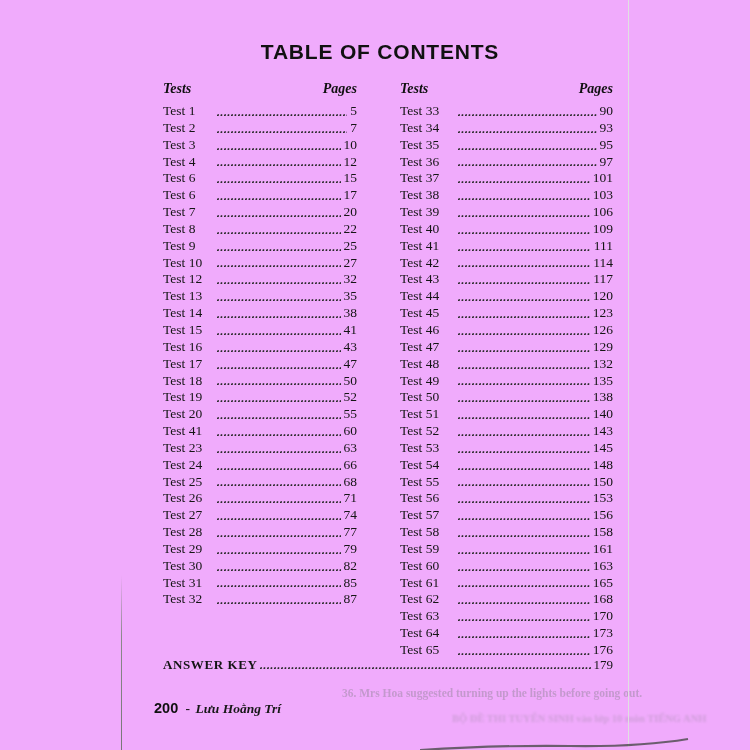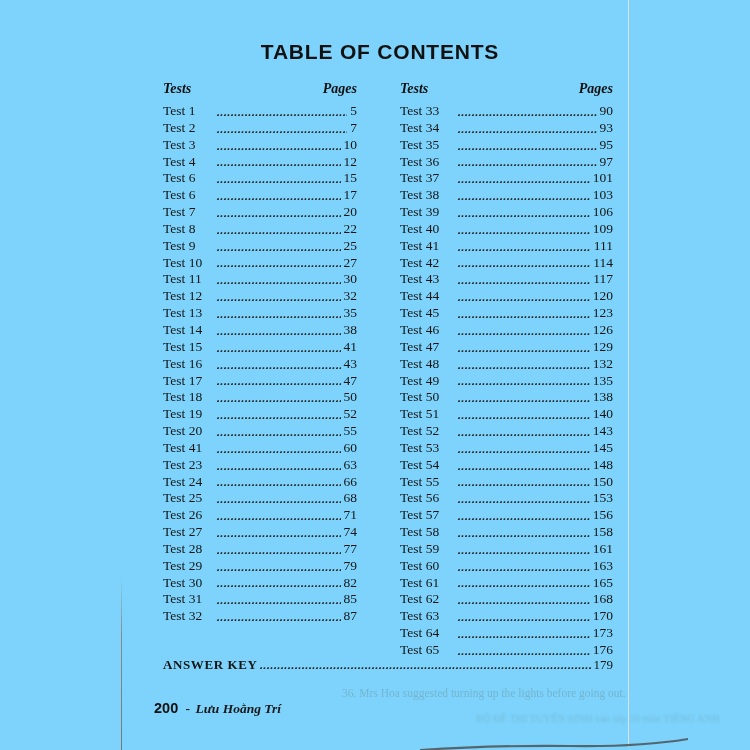--- a/index.html
+++ b/index.html
@@ -8,21 +8,21 @@
     width: 750px;
     height: 750px;
     background: #ffffff;
     overflow: hidden;
     font-family: "Liberation Serif", serif;
     color: #151515;
   }
   .page {
     position: absolute;
     inset: 0;
-    background: #7dd3fc;
+    background: #f0abfc;
   }
   
   .title {
     position: absolute;
     left: 130px;
     top: 40px;
     width: 500px;
     text-align: center;
     font-family: "Liberation Sans", sans-serif;
     font-weight: bold;
@@ -123,39 +123,38 @@
     background: linear-gradient(to bottom, rgba(140,140,140,0), #8a8a8a 35%, #777);
   }
   .edge-bottom-curve {
     position: absolute;
     left: 420px;
     top: 736px;
   }
   
   .bleed {
     position: absolute;
-    font-weight: normal;
+    font-weight: bold;
     color: #5f6f63;
     white-space: nowrap;
     pointer-events: none;
   }
   .bleed-1 {
     left: 342px;
     top: 687px;
     font-size: 11.5px;
     opacity: 0.30;
     filter: blur(0.6px);
   }
   .bleed-2 {
     left: 452px;
     top: 713px;
     font-size: 10.5px;
     opacity: 0.22;
     filter: blur(0.8px);
-    margin-left: 24px;
   }
 </style>
 </head>
 <body>
 
 <div class="page">
 
   <div class="title">TABLE OF CONTENTS</div>
 
   <div class="col col-left">
@@ -217,25 +216,20 @@
     <span class="dots"></span>
     <span class="toc-page">25</span>
   </div>
 
   <div class="toc-row">
     <span class="toc-label">Test 10</span>
     <span class="dots"></span>
     <span class="toc-page">27</span>
   </div>
 
-  <div class="toc-row">
-    <span class="toc-label">Test 11</span>
-    <span class="dots"></span>
-    <span class="toc-page">30</span>
-  </div>
 
   <div class="toc-row">
     <span class="toc-label">Test 12</span>
     <span class="dots"></span>
     <span class="toc-page">32</span>
   </div>
 
   <div class="toc-row">
     <span class="toc-label">Test 13</span>
     <span class="dots"></span>

